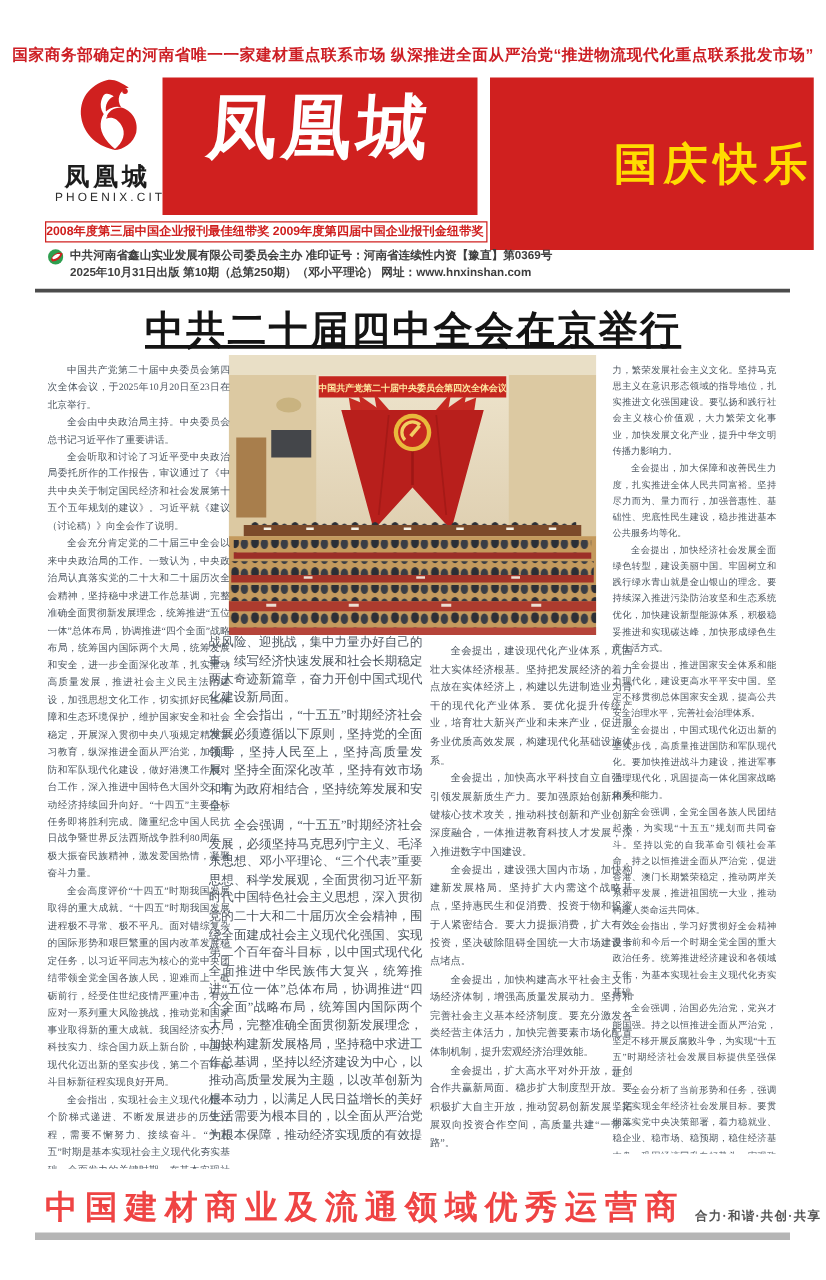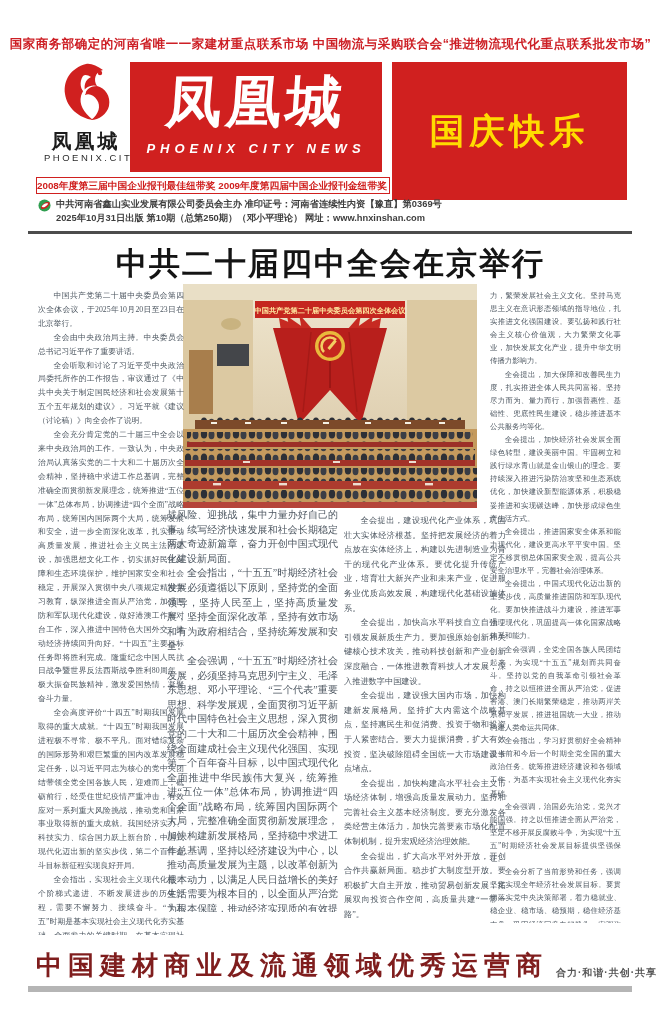--- a/index.html
+++ b/index.html
@@ -13,71 +13,70 @@
 
   
   #logo-box{left:44px;top:62px;width:84px;height:112px;text-align:center;}
   #logo-cn{margin-top:2px;font-size:20px;font-weight:bold;color:#1c1c1c;letter-spacing:3px;line-height:22px;}
   #logo-en{font-size:9.5px;color:#2b2b2b;letter-spacing:2.5px;line-height:12px;}
   #title-block{left:130px;top:62px;width:252px;height:110px;background:#d0201f;color:#fff;text-align:center;}
   #title-cn{font-size:56px;font-weight:bold;line-height:80px;letter-spacing:4px;transform:skewX(-4deg);
             font-family:"Liberation Sans",sans-serif;}
   #title-en{font-size:13px;font-style:italic;font-weight:bold;letter-spacing:5px;line-height:14px;}
   #holiday-block{left:392px;top:62px;width:235px;height:138px;background:#d0201f;
-                 display:flex;align-items:center;justify-content:center;}
+                 display:flex;align-items:center;justify-content:flex-end;padding-left:24px;}
   #holiday-text{color:#ffdc00;font-size:35px;font-weight:bold;letter-spacing:5px;}
 
   #awards-box{left:36px;top:177px;width:352px;height:15px;border:1px solid #d0201f;
               color:#d0201f;font-size:9.8px;font-weight:bold;line-height:15px;text-align:left;}
   #pub-logo{left:38px;top:199px;width:13px;height:13px;}
   #pub-lines{left:56px;top:197px;width:470px;color:#3e3e3e;font-size:9.3px;font-weight:bold;line-height:14px;}
   #divider{left:28px;top:231px;width:604px;height:3px;background:#4c4c4c;}
 
   
   #headline{left:0;top:243px;width:661px;text-align:center;color:#141414;
-            font-size:31px;font-weight:bold;letter-spacing:2px;}
+            font-size:31px;font-weight:bold;letter-spacing:2px;text-decoration:underline;}
 
   
   .col{color:#4c5660;font-family:"Liberation Serif","DejaVu Serif",serif;overflow:hidden;}
   .col p{margin:0;text-indent:2em;text-align:justify;}
   .col p.noindent{text-indent:0;}
   #col1{left:38px;top:289px;width:146px;height:646px;font-size:7.8px;line-height:13.9px;}
   #col2{left:167px;top:508px;width:171px;height:404px;font-size:10px;line-height:14.6px;}
   #col3{left:344px;top:514px;width:162px;height:404px;font-size:8.2px;line-height:14.6px;}
   #col4{left:471px;top:289px;width:131px;height:634px;font-size:7.4px;line-height:13.1px;margin-left:19px;}
 
   
   #photo{left:183px;top:284px;width:294px;height:224px;}
 
   
-  #footer-slogan{left:36px;top:948px;width:520px;color:#7f1d1d;font-size:26px;
+  #footer-slogan{left:36px;top:948px;width:520px;color:#ef4444;font-size:26px;
                  font-weight:bold;letter-spacing:6px;}
   #footer-motto{left:520px;top:966px;width:112px;color:#555;font-size:10px;font-weight:bold;
                 letter-spacing:1px;margin-left:36px;}
   #footer-bar{left:28px;top:986px;width:604px;height:6px;background:#b5b5b5;}
 </style>
 </head>
 <body>
 
-<div class="abs" id="topline">国家商务部确定的河南省唯一一家建材重点联系市场 中国物流与采购联合会“推进物流现代化重点联系批发市场”</div>
+<div class="abs" id="topline">国家商务部确定的河南省唯一一家建材重点联系市场 纵深推进全面从严治党“推进物流现代化重点联系批发市场”</div>
 
 <div class="abs" id="logo-box">
   <svg width="66" height="62" viewBox="0 0 66 62">
     <path d="M33,2 C18,6 10,18 12,32 C14,46 26,56 40,58 C30,50 26,42 28,34 C30,26 38,22 44,24 C40,18 42,10 50,8 C44,4 38,1 33,2 Z" fill="#d0201f"></path>
     <path d="M44,24 C52,26 58,34 56,44 C54,52 46,58 38,58 C46,52 48,44 44,38 C41,33 36,31 32,33 C33,27 38,24 44,24 Z" fill="#d0201f"></path>
     <path d="M30,14 C26,20 27,28 33,32 C30,24 32,18 38,15 C35,13 32,12 30,14 Z" fill="#ffffff"></path>
     <circle cx="47" cy="11" r="2.2" fill="#d0201f"></circle>
   </svg>
   <div id="logo-cn">凤凰城</div>
   <div id="logo-en">PHOENIX.CITY</div>
 </div>
 
 <div class="abs" id="title-block">
   <div id="title-cn">凤凰城</div>
-  <div id="title-en">PHOENIX CITY NEWS</div>
 </div>
 
 <div class="abs" id="holiday-block">
   <span id="holiday-text">国庆快乐</span>
 </div>
 
 <div class="abs" id="awards-box">2008年度第三届中国企业报刊最佳纽带奖 2009年度第四届中国企业报刊金纽带奖</div>
 
 <svg class="abs" id="pub-logo" viewBox="0 0 14 14">
   <circle cx="7" cy="7" r="6.5" fill="#2e9e4f"></circle>

